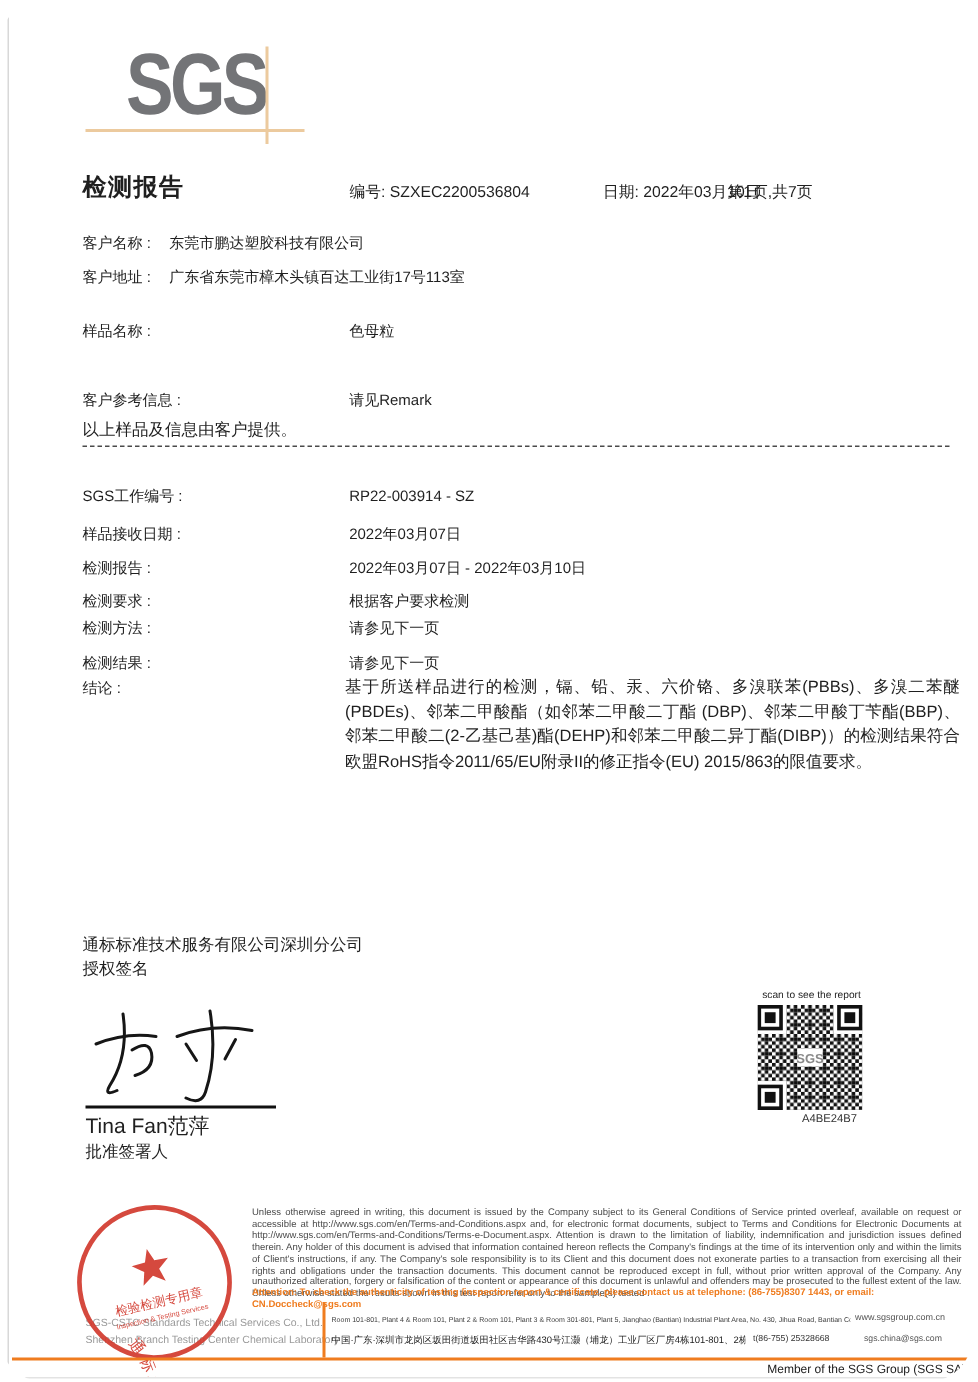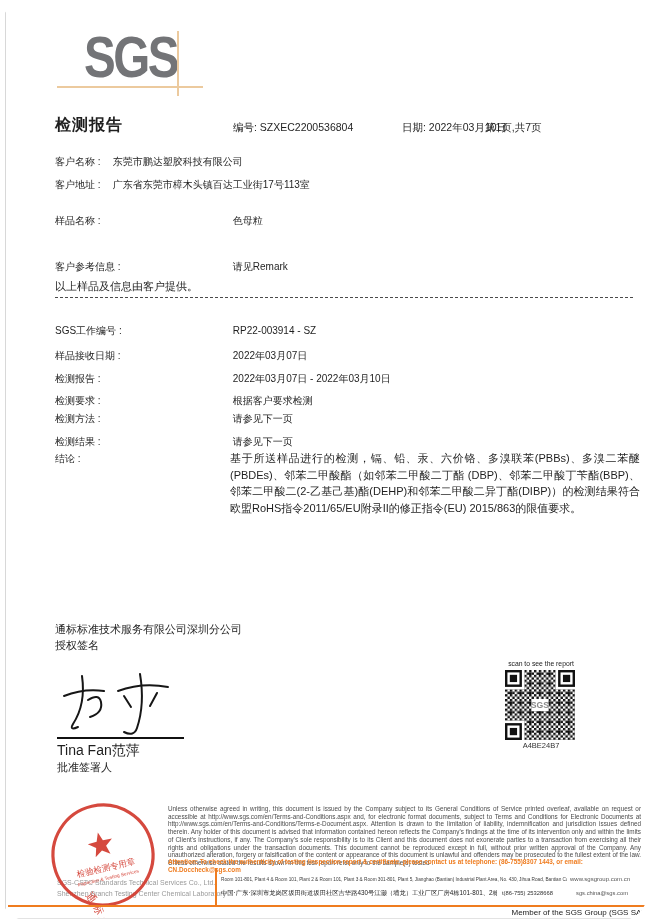--- a/index.html
+++ b/index.html
@@ -26,21 +26,21 @@
   
   .sig-company{left:55px;top:622px;font-size:11px;}
   .sig-auth{left:55px;top:638px;font-size:11px;}
   .sig-svg{left:58px;top:666px;}
   .sig-line{left:57px;top:737px;width:127px;height:2px;background:#111;}
   .sig-name{left:57px;top:742px;font-size:14px;}
   .sig-role{left:57px;top:760px;font-size:11px;}
   
   .qr-caption{left:496px;top:660px;width:90px;text-align:center;font-size:6.8px;color:#222;}
   .qr-svg{left:505px;top:670px;}
-  .qr-code{left:496px;top:741px;width:90px;text-align:center;font-size:7.5px;color:#333;}
+  .qr-code{left:508px;top:741px;width:90px;text-align:center;font-size:7.5px;color:#333;}
   
   .disclaimer{left:168px;top:805px;width:473px;font-size:6.35px;line-height:7.7px;
               color:#4c4c4c;text-align:justify;}
   .attention{left:168px;top:858px;width:473px;font-size:6.35px;line-height:7.7px;
              font-weight:bold;color:#ef7c1f;}
   .stamp-svg{left:42px;top:794px;transform:rotate(-13deg);opacity:0.92;}
   .co-en{left:57px;top:879px;font-size:7px;color:#9a9a9a;white-space:nowrap;}
   .lab-en{left:57px;top:890px;font-size:7px;color:#9a9a9a;white-space:nowrap;}
   .vline{left:215px;top:868px;width:2px;height:37px;background:#ef7c1f;}
   .addr-en{left:221px;top:877px;width:346px;font-size:4.7px;color:#3c3c3c;

